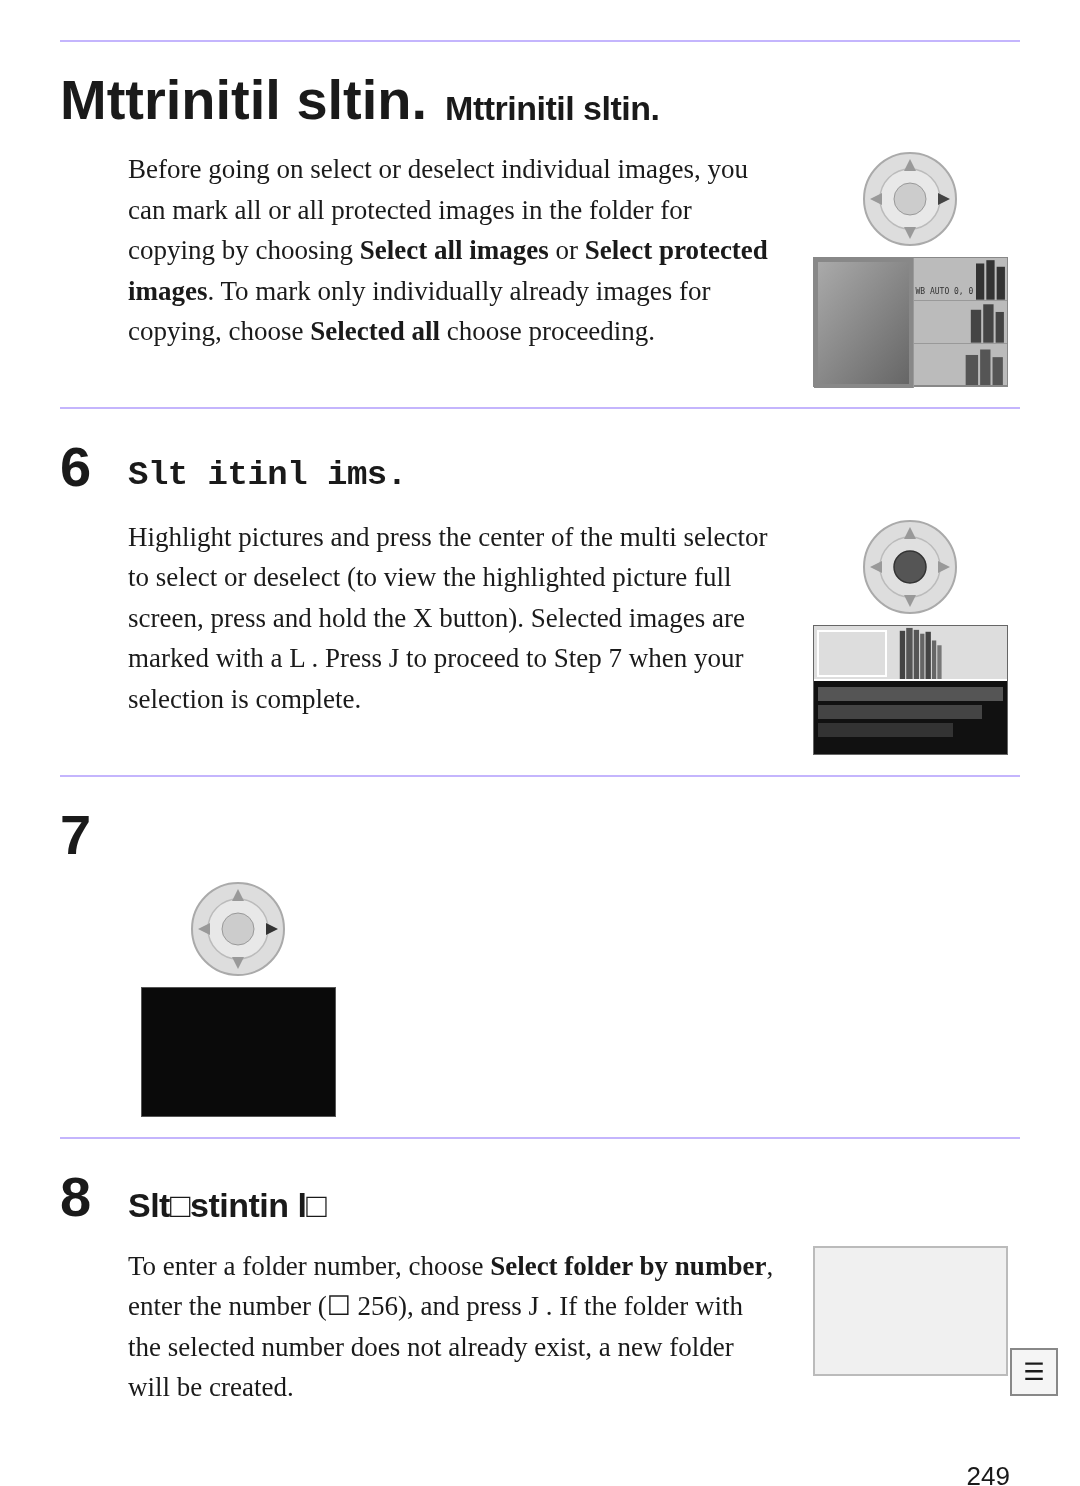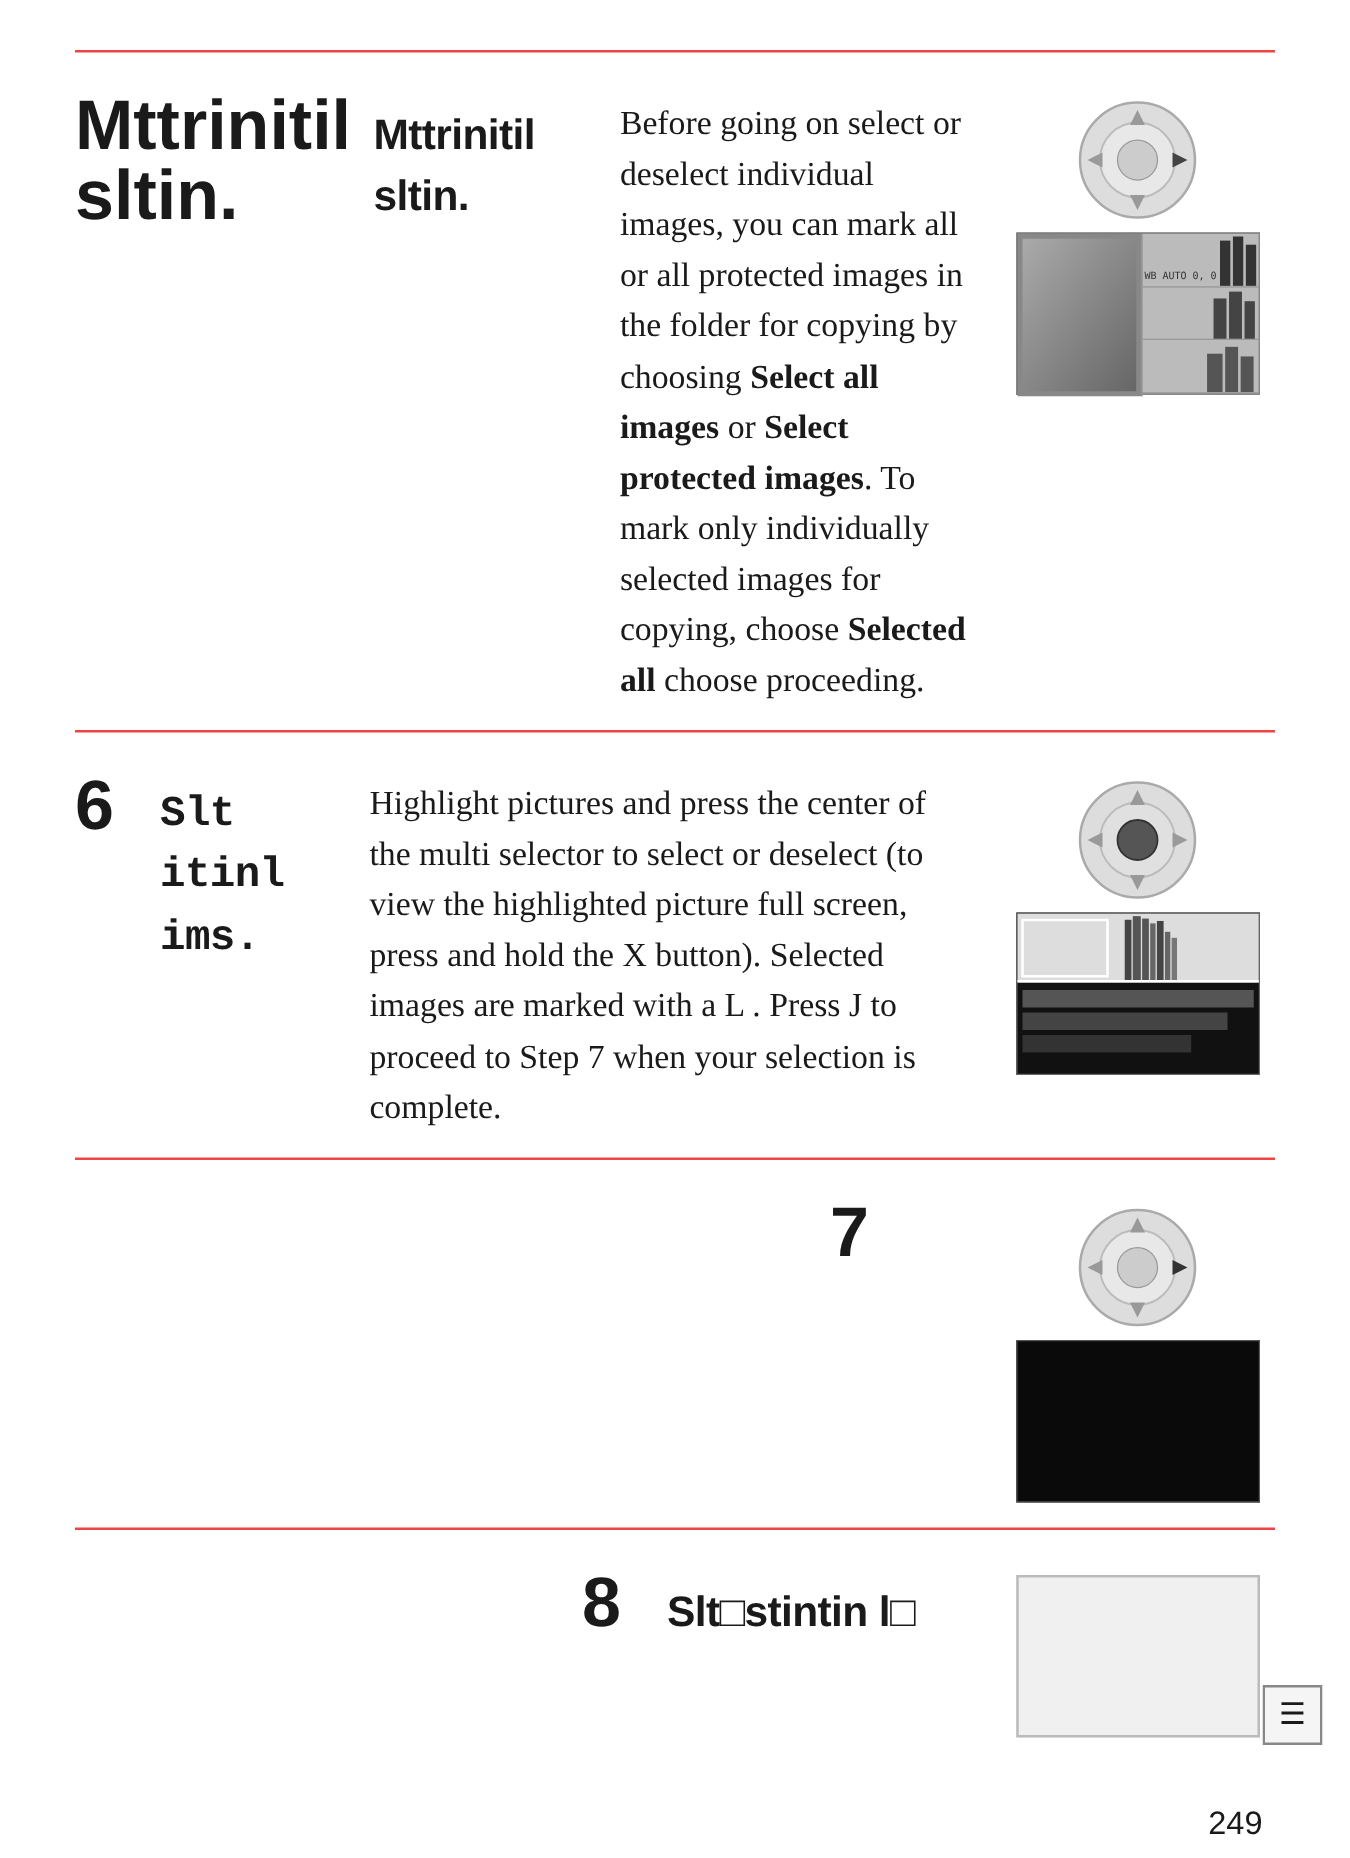--- a/index.html
+++ b/index.html
@@ -8,25 +8,24 @@
       background: #fff;
       color: #1a1a1a;
       width: 1080px;
       min-height: 1486px;
       padding: 40px 60px 60px 60px;
       font-size: 28px;
       line-height: 1.45;
     }
 
     .section {
-      border-top: 2px solid #ef4444;
+      border-top: 2px solid #c4b5fd;
       padding: 30px 0 20px 0;
       display: flex;
-      flex-direction: row;
-      justify-content: flex-end;
+      flex-direction: column;
     }
 
     .section-header {
       display: flex;
       align-items: flex-start;
       margin-bottom: 10px;
     }
 
     .step-number {
       font-size: 56px;
@@ -158,21 +157,21 @@
 </head>
 <body>
 
 <div class="section">
   <div class="section-header">
     <div class="step-number">Mttrinitil sltin.</div>
     <div class="step-title" style="font-size:34px; padding-top:12px;">Mttrinitil sltin.</div>
   </div>
   <div class="step-content">
     <div class="step-text">
-      <span>Before going on select or deselect individual images, you can mark all or all protected images in the folder for copying by choosing </span><strong>Select all images</strong><span> or </span><strong>Select protected images</strong><span>. To mark only individually selected images for copying, choose </span><strong>Selected all</strong><span> choose proceeding.</span>
+      <span>Before going on select or deselect individual images, you can mark all or all protected images in the folder for copying by choosing </span><strong>Select all images</strong><span> or </span><strong>Select protected images</strong><span>. To mark only individually already images for copying, choose </span><strong>Selected all</strong><span> choose proceeding.</span>
     </div>
     <div class="step-images">
 
       <div class="dial-container">
         <svg width="100" height="100" viewBox="0 0 100 100">
 
           <circle cx="50" cy="50" r="46" fill="#ddd" stroke="#aaa" stroke-width="2"></circle>
 
           <circle cx="50" cy="50" r="30" fill="#e8e8e8" stroke="#bbb" stroke-width="1.5"></circle>
 
@@ -299,20 +298,23 @@
     </div>
   </div>
 </div>
 
 <div class="section">
   <div class="section-header">
     <div class="step-number" style="font-size:56px;">8</div>
     <div class="step-title" style="font-size:34px; padding-top:12px;">Slt□stintin l□</div>
   </div>
   <div class="step-content">
+    <div class="step-text">
+      <span>To enter a folder number, choose </span><strong>Select folder by number</strong><span>, enter the number (☐ 256), and press J . If the folder with the selected number does not already exist, a new folder will be created.</span>
+    </div>
     <div class="step-images">
 
       <div style="width:195px; height:130px; background:#f0f0f0; border:2px solid #bbb;">
       </div>
     </div>
   </div>
 </div>
 
 <div class="page-number">249</div>
 

